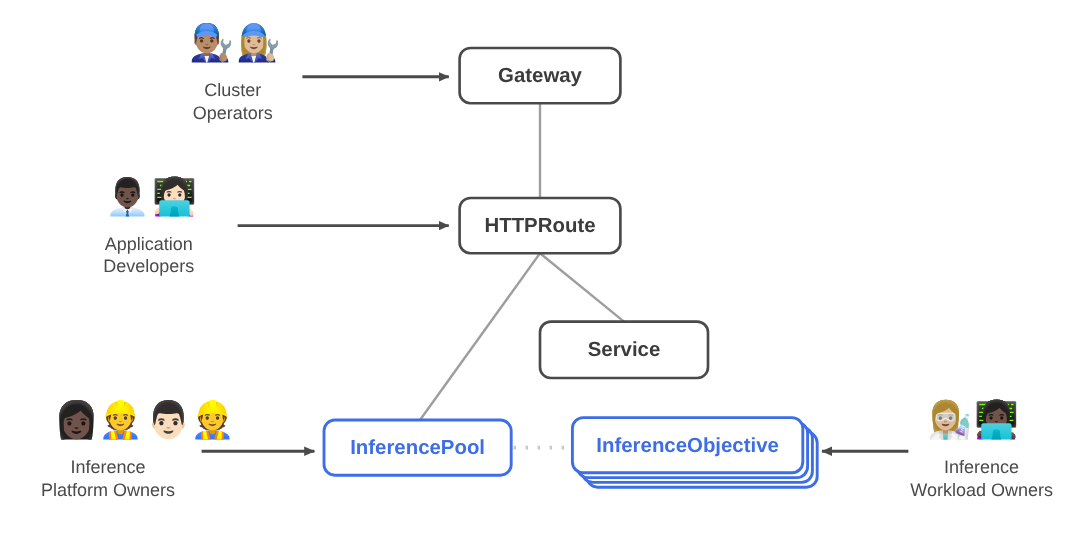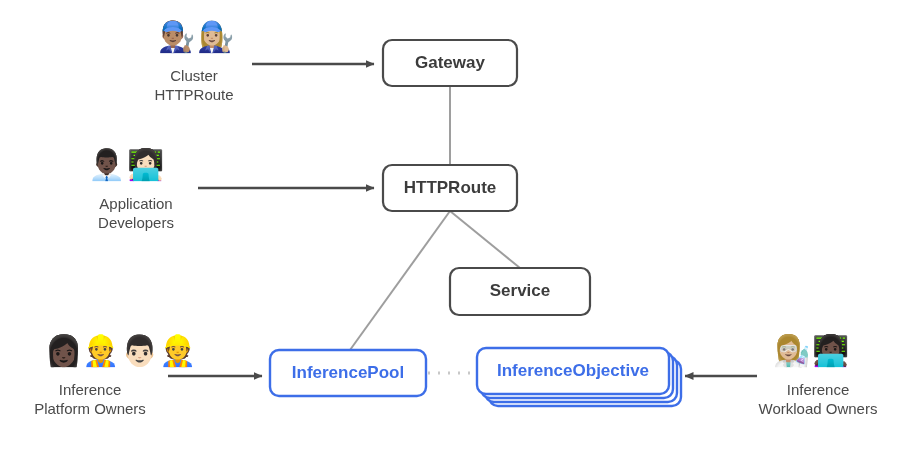--- a/index.html
+++ b/index.html
@@ -126,26 +126,26 @@
       <rect x="485" y="356" width="192" height="46" rx="9" ry="9" fill="#ffffff" stroke="#3d6ee8" stroke-width="2.4"></rect>
       <rect x="481" y="352" width="192" height="46" rx="9" ry="9" fill="#ffffff" stroke="#3d6ee8" stroke-width="2.4"></rect>
       <rect x="477" y="348" width="192" height="46" rx="9" ry="9" fill="#ffffff" stroke="#3d6ee8" stroke-width="2.4"></rect>
       <text class="node-label blue" x="573" y="372">InferenceObjective</text>
     </g>
   </svg>
 
   <div class="persona-group">
     <div class="persona-emoji" style="left:158px; top:22px;">👨🏽‍🔧👩🏼‍🔧</div>
     <div class="persona-label" style="left:128px; top:66px; width:132px;">Cluster
-HTTPRoute</div>
+Operators</div>
   </div>
 
   <div class="persona-group">
     <div class="persona-emoji" style="left:88px; top:150px;">👨🏿‍💼👩🏻‍💻</div>
-    <div class="persona-label" style="left:68px; top:194px; width:136px;">Application
+    <div class="persona-label" style="left:56px; top:194px; width:136px;">Application
 Developers</div>
   </div>
 
   <div class="persona-group">
     <div class="persona-emoji" style="left:45px; top:336px;">👩🏿‍👷👨🏻‍👷</div>
     <div class="persona-label" style="left:10px; top:380px; width:160px;">Inference
 Platform Owners</div>
   </div>
 
   <div class="persona-group">

